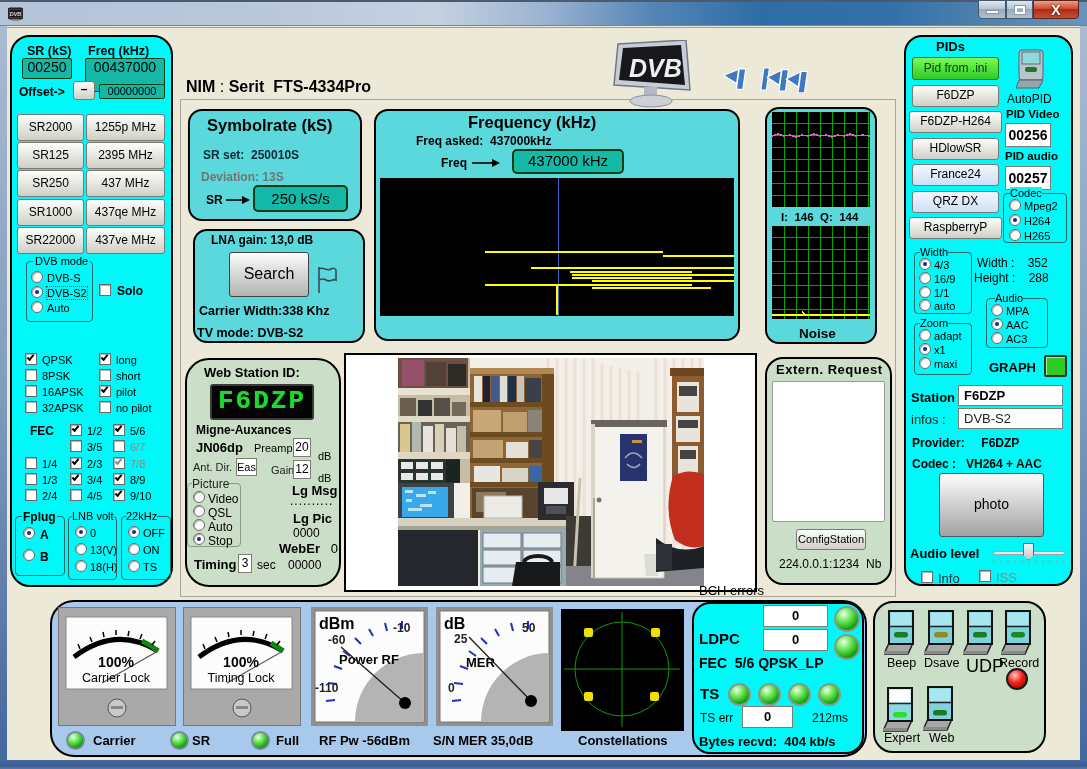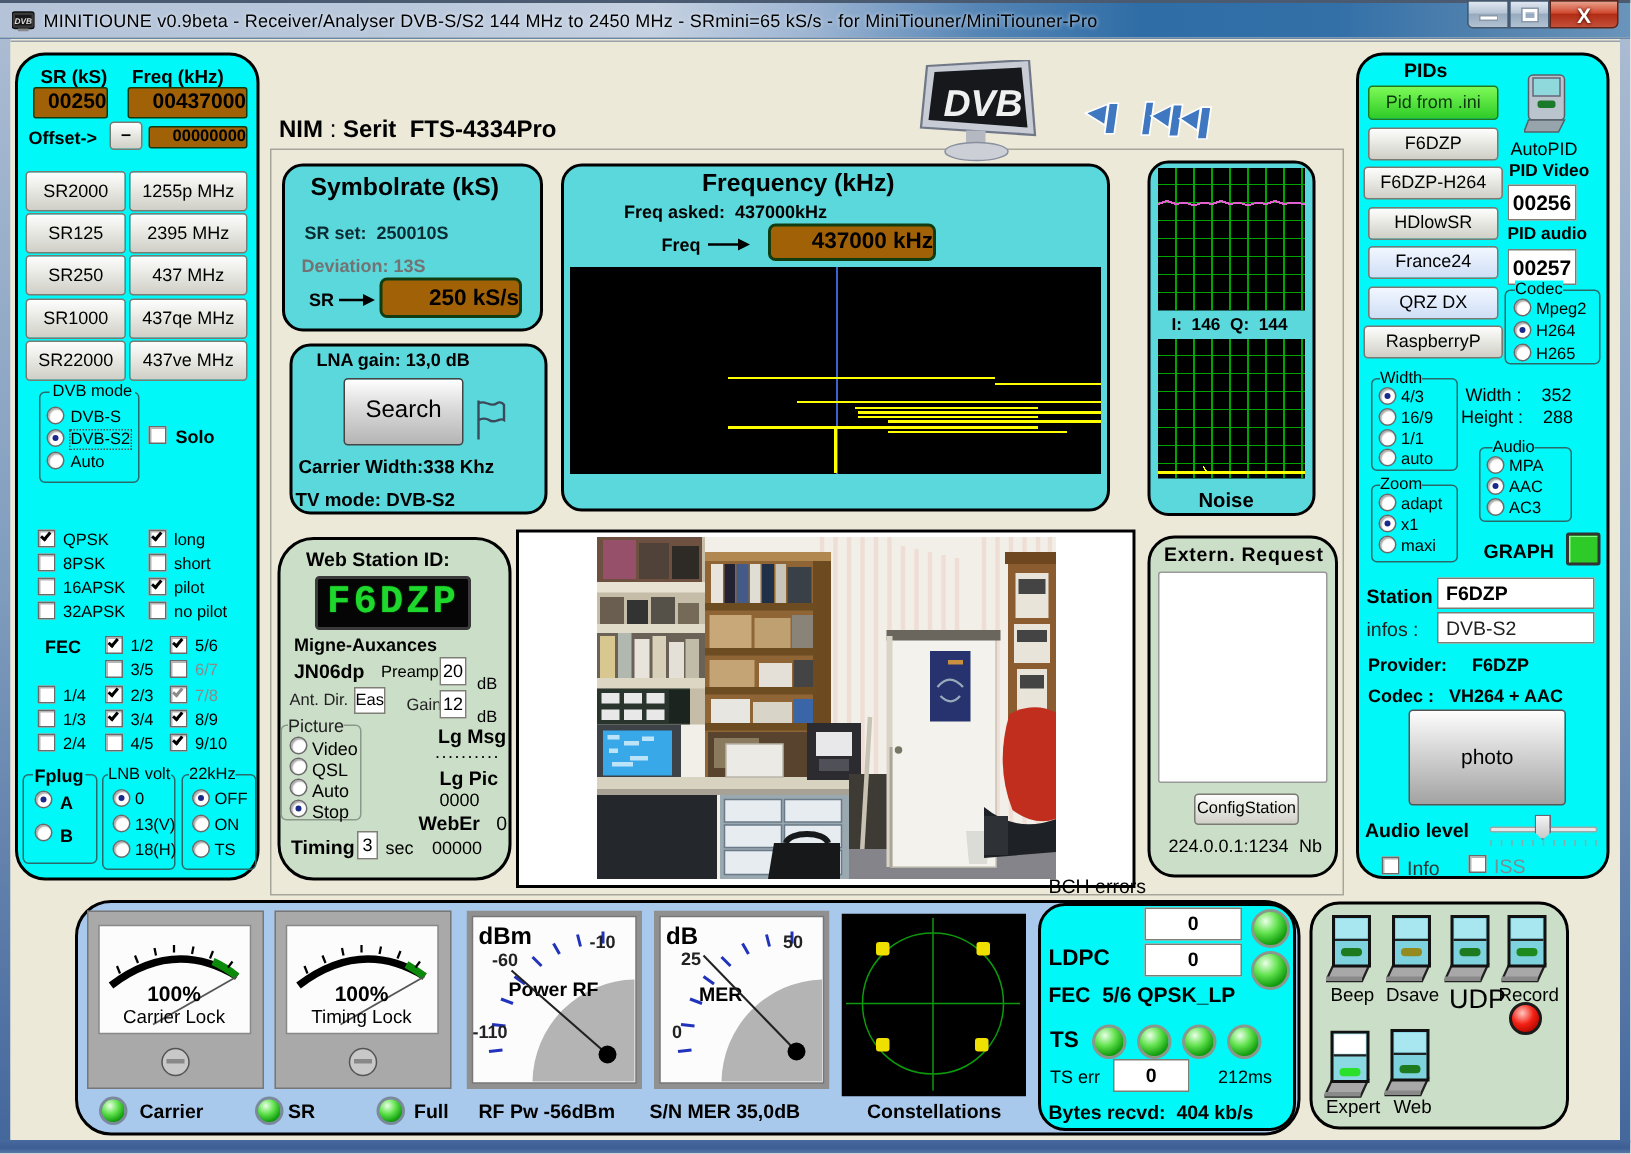--- a/index.html
+++ b/index.html
@@ -2,42 +2,41 @@
 <html><head><meta charset="utf-8"><style>
 *{margin:0;padding:0;box-sizing:border-box}
 body{width:1087px;height:769px;overflow:hidden}
 #win{position:relative;width:1087px;height:769px;font-family:"Liberation Sans",sans-serif;color:#000;background:#ece9d8}
 .t{position:absolute;white-space:nowrap;font-size:11px}
 .b{font-weight:bold}
 .p1{position:absolute;background:#00f8f8;border:2px solid #000;border-radius:16px}
 .p2{position:absolute;background:#5bd8dc;border:2px solid #000;border-radius:14px}
 .pg{position:absolute;background:#cbdec7;border:2px solid #000;border-radius:20px}
 .btn{position:absolute;background:linear-gradient(180deg,#fdfdfd,#e9e9e4 45%,#cfcfc7);border:1px solid #7a7a72;border-radius:3px;text-align:center;font-size:12px;line-height:24px}
-.grn{position:absolute;background:#a16207;border:2px solid #113c11;border-radius:5px;text-align:right;font-weight:bold}
+.grn{position:absolute;background:#14b8a6;border:2px solid #113c11;border-radius:5px;text-align:center;font-weight:normal}
 .wb{position:absolute;background:#fff;border:1px solid #7e7e76;text-align:center}
 .ck{position:absolute;width:12px;height:12px;background:#fff;border:1px solid #6a6a6a;box-shadow:inset 1px 1px 0 #b4b4b4}
 .tk{position:absolute;width:7px;height:4px;border-left:2px solid #000;border-bottom:2px solid #000;transform:rotate(-50deg)}
 .tkg{border-color:#8a8a8a}
 .rd{position:absolute;width:12px;height:12px;border-radius:50%;background:#fff;border:1px solid #6a6a6a;box-shadow:inset 1px 1px 1px #aaa}
 .rd.on::after{content:"";position:absolute;left:3px;top:3px;width:4px;height:4px;border-radius:50%;background:#1a2a8a}
 .gb{position:absolute;border:1px solid #7d7d7d;border-radius:4px}
 .led{position:absolute;border-radius:50%;background:radial-gradient(circle at 35% 28%,#eaffe8,#62e24e 38%,#14a010 72%,#0a680a);border:2px solid #89988a}
 </style></head><body>
 <div id="win">
 
 <div style="position:absolute;left:0;top:0;width:1087px;height:26px;background:linear-gradient(90deg,#b4c3d8 0%,#bac8dc 25%,#c5d1e1 40%,#9cb4d2 50%,#5585b5 60%,#2f6da6 70%,#3370a8 82%,#5584af 92%,#6a94bb 100%);border-bottom:1px solid #6a86a5"></div>
 <div style="position:absolute;left:0;top:0;width:1087px;height:2px;background:#4a5a70"></div>
 
 <svg style="position:absolute;left:8px;top:7px" width="15" height="14">
       <rect x="0" y="1" width="15" height="11" rx="2" fill="#3a3a3a" stroke="#111"></rect>
       <rect x="2" y="3" width="11" height="7" fill="#181818"></rect>
       <text x="7.5" y="9" font-size="5.5" fill="#ddd" text-anchor="middle" font-family="Liberation Sans" font-style="italic" font-weight="bold">DVB</text>
       <rect x="4" y="12" width="7" height="2" fill="#888"></rect>
     </svg>
-<div class="t" style="left:29px;top:7px;font-size:12px;letter-spacing:0.16px;text-shadow:0 0 3px #e8f0f8">MINITIOUNE v0.9beta - Receiver/Analyser DVB-S/S2 144 MHz to 2450 MHz - SRmini=65 kS/s - for MiniTiouner/MiniTiouner-Pro</div>
 
 <div style="position:absolute;left:978px;top:0;width:28px;height:19px;background:linear-gradient(180deg,#e0e8f2,#b6c4d4 45%,#96aabf 50%,#b2c2d2);border:1px solid #45586e;border-radius:0 0 0 4px">
       <div style="position:absolute;left:7px;top:9px;width:13px;height:4px;background:#fff;border:1px solid #8a98a8"></div>
     </div>
 <div style="position:absolute;left:1006px;top:0;width:27px;height:19px;background:linear-gradient(180deg,#e0e8f2,#b6c4d4 45%,#96aabf 50%,#b2c2d2);border:1px solid #45586e">
       <div style="position:absolute;left:8px;top:5px;width:10px;height:8px;border:2px solid #fff;outline:1px solid #8a98a8"></div>
     </div>
 <div style="position:absolute;left:1033px;top:0;width:46px;height:19px;background:linear-gradient(180deg,#e8a28e,#cf4a30 45%,#b02c14 50%,#c4503a);border:1px solid #5e2418;border-radius:0 0 4px 0;color:#fff;font-weight:bold;font-size:14px;text-align:center;line-height:18px;text-shadow:0 1px 2px #601808,0 0 2px #80281a">X</div>
 
 <div style="position:absolute;left:0;top:26px;width:7px;height:736px;background:linear-gradient(180deg,#aabbd2,#7f9cbd 50%,#44679c)"></div>
@@ -45,21 +44,21 @@
 <div style="position:absolute;left:0;top:760px;width:1087px;height:9px;background:linear-gradient(180deg,#48699e,#3c5e94 60%,#5a7aa8)"></div>
 
 <div style="position:absolute;left:7px;top:27px;width:1073px;height:733px;background:#ece9d8;border-top:1px solid #98a0aa"></div>
 
 <div style="position:absolute;left:180px;top:99px;width:716px;height:498px;border:1px solid #a6a69a"></div>
 
 <div class="p1" style="left:10px;top:35px;width:163px;height:552px;border-radius:20px"></div>
 <div class="t b" style="left:27px;top:44px;font-size:12.5px">SR (kS)</div>
 <div class="t b" style="left:88px;top:44px;font-size:12.5px">Freq (kHz)</div>
 <div class="grn" style="left:22px;top:58px;width:50px;height:21px;font-size:14px;line-height:17px;border-width:1px;border-radius:2px">00250</div>
-<div class="grn" style="left:85px;top:58px;width:80px;height:21px;font-size:14px;line-height:17px;border-width:1px;border-radius:2px">00437000</div>
+<div class="grn" style="left:85px;top:58px;width:80px;height:34px;font-size:14px;line-height:17px;border-width:1px;border-radius:2px">00437000</div>
 <div class="t b" style="left:19px;top:85px;font-size:12px">Offset-&gt;</div>
 <div class="btn" style="left:73px;top:81px;width:22px;height:19px;line-height:15px;font-weight:bold">–</div>
 <div class="grn" style="left:99px;top:84px;width:66px;height:15px;font-size:11px;line-height:12px;border-width:1px;border-radius:2px">00000000</div>
 <div class="btn" style="left:17px;top:114px;width:67px;height:27px">SR2000</div>
 <div class="btn" style="left:86px;top:114px;width:79px;height:27px">1255p MHz</div>
 <div class="btn" style="left:17px;top:142px;width:67px;height:27px">SR125</div>
 <div class="btn" style="left:86px;top:142px;width:79px;height:27px">2395 MHz</div>
 <div class="btn" style="left:17px;top:170px;width:67px;height:27px">SR250</div>
 <div class="btn" style="left:86px;top:170px;width:79px;height:27px">437 MHz</div>
 <div class="btn" style="left:17px;top:199px;width:67px;height:27px">SR1000</div>

